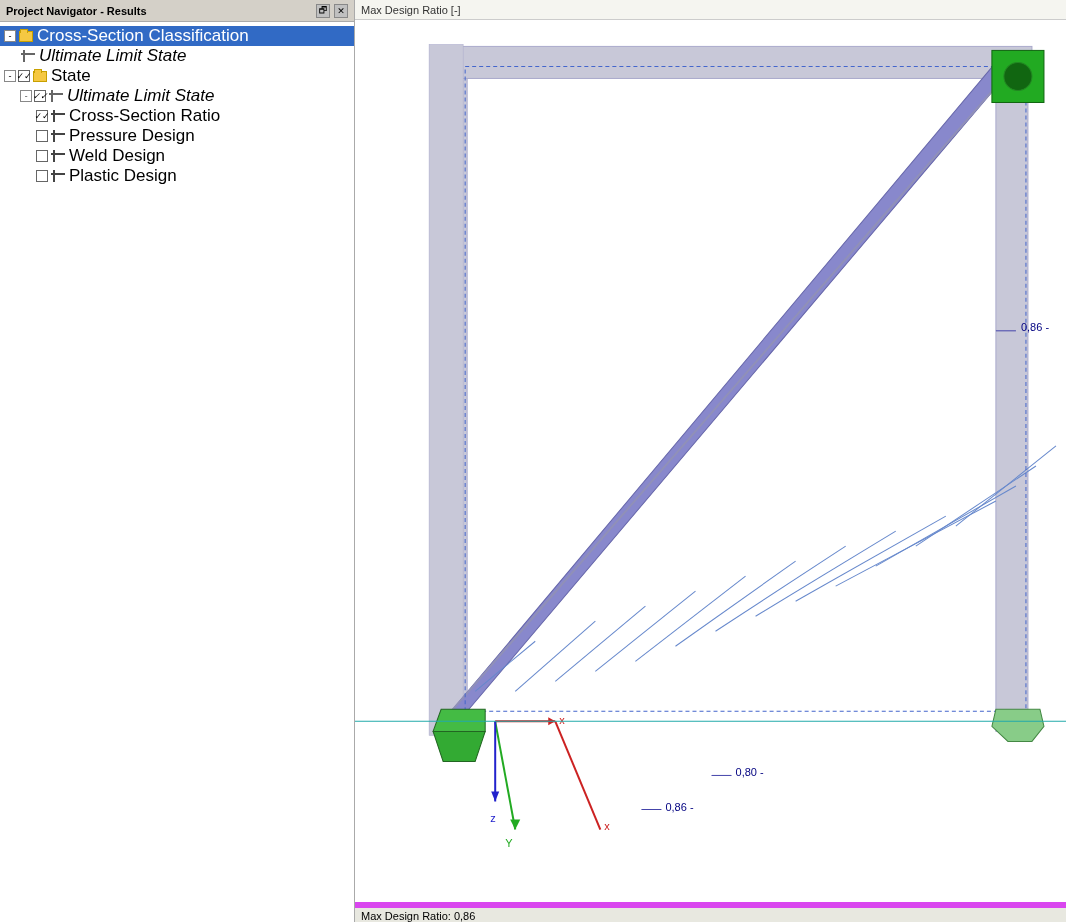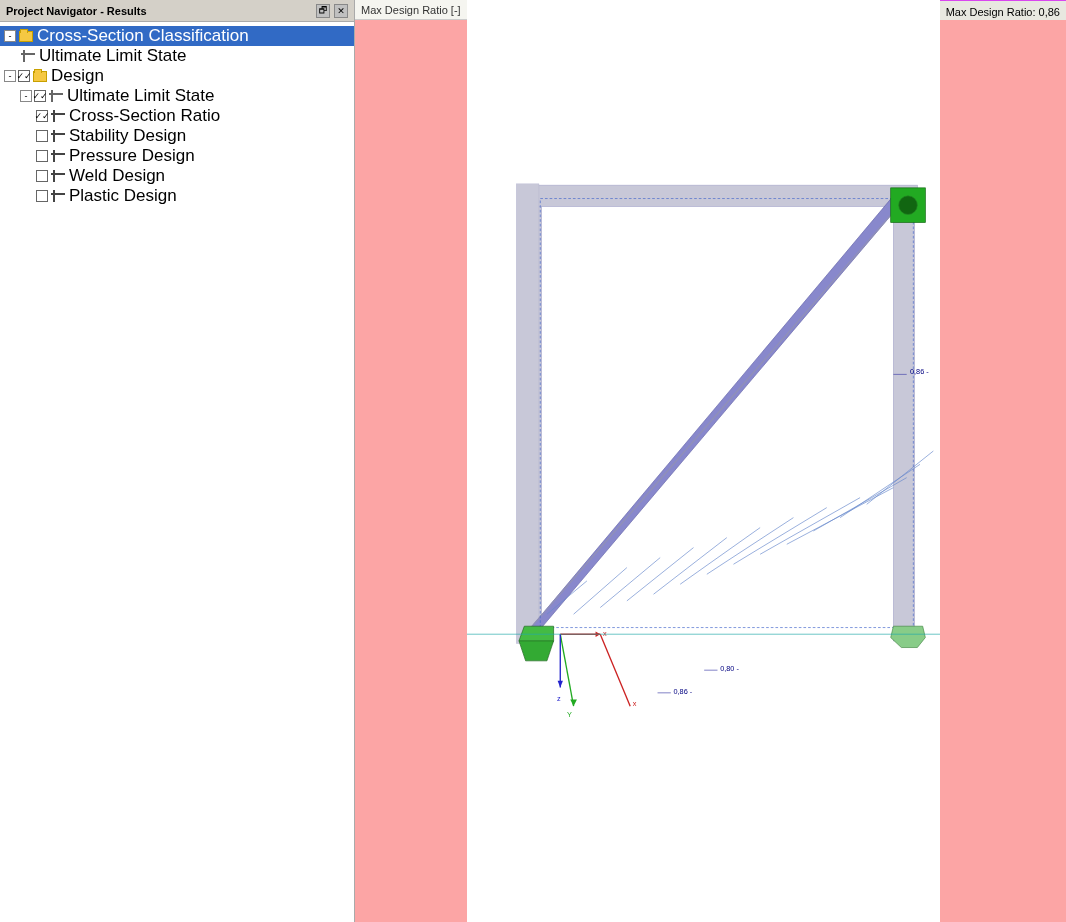--- a/index.html
+++ b/index.html
@@ -15,46 +15,46 @@
     .panel-title { font-size: 11px; font-weight: bold; color: #000; }
     .panel-icons { display: flex; gap: 4px; }
     .panel-icon { width: 14px; height: 14px; background: #c0c0c0; border: 1px solid #888; cursor: pointer; display: flex; align-items: center; justify-content: center; font-size: 9px; }
 
     .tree-container { flex: 1; overflow: auto; padding: 4px 0; background: #fff; }
 
     .tree-item { display: flex; align-items: center; padding: 1px 4px; cursor: pointer; white-space: nowrap; height: 20px; }
     .tree-item.selected { background: #316ac5; color: #fff; }
 
     .tree-indent-0 { padding-left: 4px; }
-    .tree-indent-1 { padding-left: 20px; }
+    .tree-indent-1 { padding-left: 20px; font-style: italic; }
     .tree-indent-2 { padding-left: 36px; }
 
     .expand-icon { width: 12px; height: 12px; border: 1px solid #888; background: #fff; display: inline-flex; align-items: center; justify-content: center; font-size: 9px; margin-right: 2px; flex-shrink: 0; cursor: pointer; color: #000; }
 
     .checkbox { width: 12px; height: 12px; border: 1px solid #666; background: #fff; display: inline-flex; align-items: center; justify-content: center; margin-right: 2px; flex-shrink: 0; font-size: 9px; }
     .checkbox.checked { background: #fff; }
     .checkbox.checked::after { content: '✓'; font-size: 9px; color: #000; }
 
     .item-icon { width: 16px; height: 14px; margin-right: 3px; flex-shrink: 0; display: inline-flex; align-items: center; justify-content: center; }
 
     
     .folder-icon { width: 14px; height: 11px; background: #f5c842; border: 1px solid #c8a000; position: relative; }
     .folder-icon::before { content: ''; position: absolute; top: -3px; left: 0; width: 6px; height: 3px; background: #f5c842; border: 1px solid #c8a000; border-bottom: none; }
 
     .item-label { font-size: 17px; color: inherit; }
     .selected .item-label { color: #fff; }
 
     
-    .right-panel { flex: 1; display: flex; flex-direction: row; background: #fca5a5; overflow: hidden; }
+    .right-panel { flex: 1; display: flex; flex-direction: column; background: #a16207; overflow: hidden; }
 
     .viewport-header { padding: 2px 6px; background: #f5f5f0; border-bottom: 1px solid #ccc; font-size: 11px; color: #333; height: 20px; display: flex; align-items: center; }
 
     .viewport { flex: 1; position: relative; background: #ffffff; overflow: hidden; }
 
-    .status-bar { height: 20px; background: #e8e8e0; border-top: 1px solid #d946ef; padding: 2px 6px; font-size: 11px; display: flex; align-items: flex-end; }
+    .status-bar { height: 20px; background: #e8e8e0; border-top: 6px solid #d946ef; padding: 2px 6px; font-size: 11px; display: flex; align-items: flex-start; }
 
     
     .viewport svg { width: 100%; height: 100%; }
   </style>
 </head>
 <body>
 
 <div class="main-layout">
 
   <div class="left-panel">
@@ -85,21 +85,21 @@
         </span>
         <span class="item-label">Ultimate Limit State</span>
       </div>
 
       <div class="tree-item tree-indent-0">
         <span class="expand-icon">-</span>
         <span class="checkbox checked">✓</span>
         <span class="item-icon">
           <span class="folder-icon"></span>
         </span>
-        <span class="item-label">Design</span>
+        <span class="item-label">State</span>
       </div>
 
       <div class="tree-item tree-indent-1">
         <span class="expand-icon">-</span>
         <span class="checkbox checked">✓</span>
         <span class="item-icon">
           <svg width="16" height="14" viewBox="0 0 16 14">
             <rect x="1" y="4" width="14" height="2" fill="#666"></rect>
             <rect x="3" y="1" width="2" height="12" fill="#666"></rect>
           </svg>
@@ -111,30 +111,20 @@
         <span class="checkbox checked">✓</span>
         <span class="item-icon">
           <svg width="16" height="14" viewBox="0 0 16 14">
             <rect x="1" y="4" width="14" height="2" fill="#444"></rect>
             <rect x="3" y="1" width="2" height="12" fill="#444"></rect>
           </svg>
         </span>
         <span class="item-label">Cross-Section Ratio</span>
       </div>
 
-      <div class="tree-item tree-indent-2">
-        <span class="checkbox"></span>
-        <span class="item-icon">
-          <svg width="16" height="14" viewBox="0 0 16 14">
-            <rect x="1" y="4" width="14" height="2" fill="#444"></rect>
-            <rect x="3" y="1" width="2" height="12" fill="#444"></rect>
-          </svg>
-        </span>
-        <span class="item-label">Stability Design</span>
-      </div>
 
       <div class="tree-item tree-indent-2">
         <span class="checkbox"></span>
         <span class="item-icon">
           <svg width="16" height="14" viewBox="0 0 16 14">
             <rect x="1" y="4" width="14" height="2" fill="#444"></rect>
             <rect x="3" y="1" width="2" height="12" fill="#444"></rect>
           </svg>
         </span>
         <span class="item-label">Pressure Design</span>

